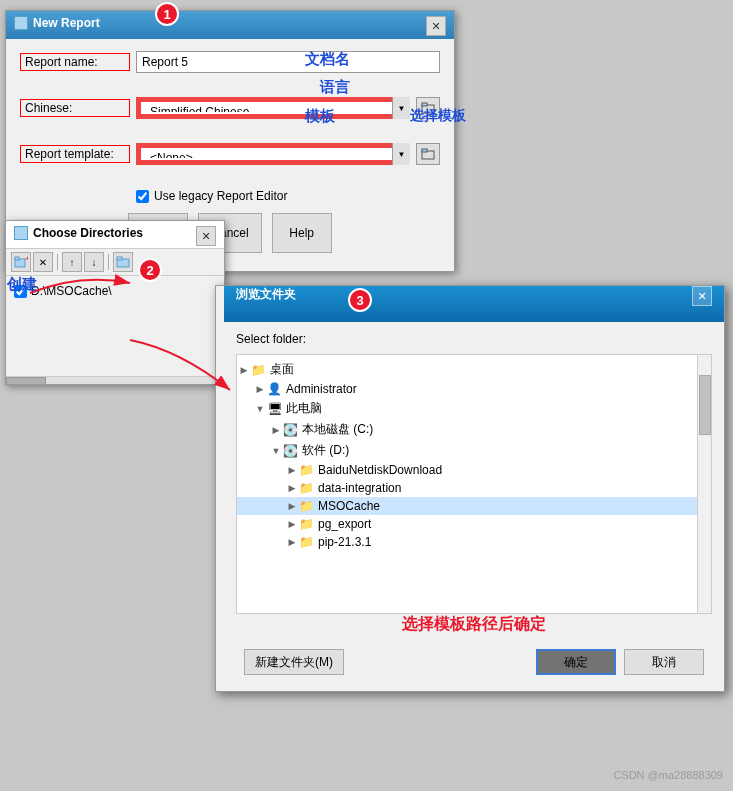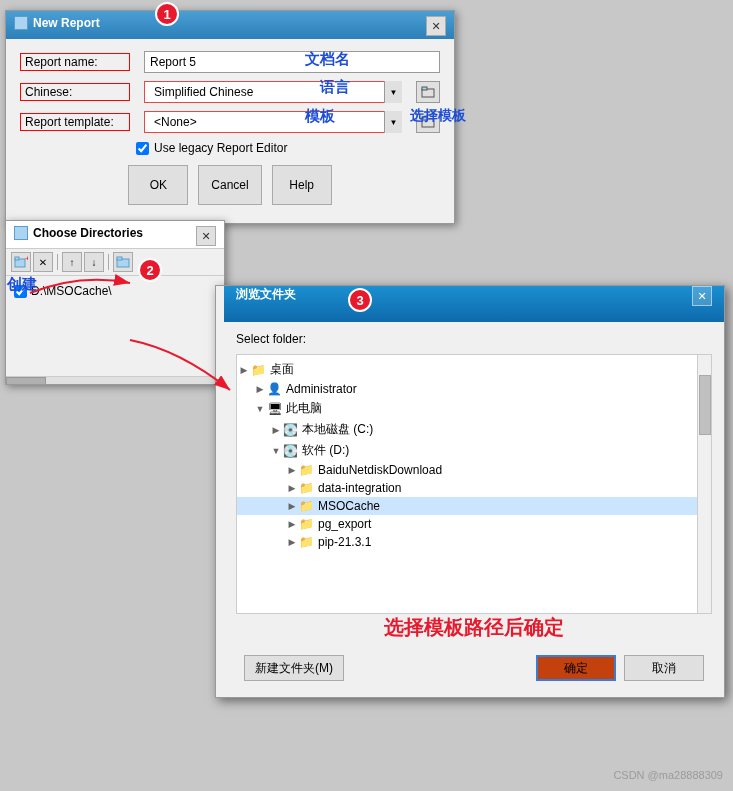--- a/index.html
+++ b/index.html
@@ -66,22 +66,22 @@
       font-size: 11px;
       color: #333;
     }
 
     .dialog-body {
       padding: 12px 14px;
     }
     .form-row {
       display: flex;
       align-items: center;
-      margin-bottom: 8px;
-      gap: 14px;
+      margin-bottom: 24px;
+      gap: 6px;
     }
     .form-label {
       width: 110px;
       text-align: left;
       font-size: 12px;
       color: #000;
       border: 1px solid red;
       padding: 1px 4px;
       background: #f0f0f0;
     }
@@ -96,21 +96,21 @@
     }
     .select-wrapper {
       flex: 1;
       position: relative;
       display: flex;
       align-items: center;
     }
     .select-wrapper select {
       width: 100%;
       height: 22px;
-      border: 1px solid #ef4444;
+      border: 5px solid #ef4444;
       background: white;
       padding: 2px 5px;
       font-size: 12px;
       outline: none;
     }
     .select-arrow {
       position: absolute;
       right: 0;
       width: 18px;
       height: 22px;
@@ -356,21 +356,21 @@
       height: 22px;
       border: 1px solid #999;
       background: white;
       padding: 2px 5px;
       font-size: 12px;
       outline: none;
     }
     .browse-footer-text {
       text-align: center;
       color: #e8192c;
-      font-size: 20px;
+      font-size: 16px;
       font-weight: bold;
       margin-bottom: 8px;
     }
     .browse-action-row {
       display: flex;
       align-items: center;
       justify-content: space-between;
       padding: 6px 8px;
     }
     .browse-action-left {
@@ -384,21 +384,21 @@
     .browse-btn-main {
       min-width: 80px;
       height: 26px;
       background: #e0e0e0;
       border: 1px solid #aaa;
       cursor: pointer;
       font-size: 12px;
       padding: 0 10px;
     }
     .browse-btn-confirm {
-      background: #c2410c;
+      background: #737373;
       border: 2px solid #3a7bd5;
     }
     
     .icon-folder-blue { color: #4a90d9; }
     .icon-folder-yellow { color: #f0c040; }
 
     
     .red-arrow {
       position: absolute;
       z-index: 99;

